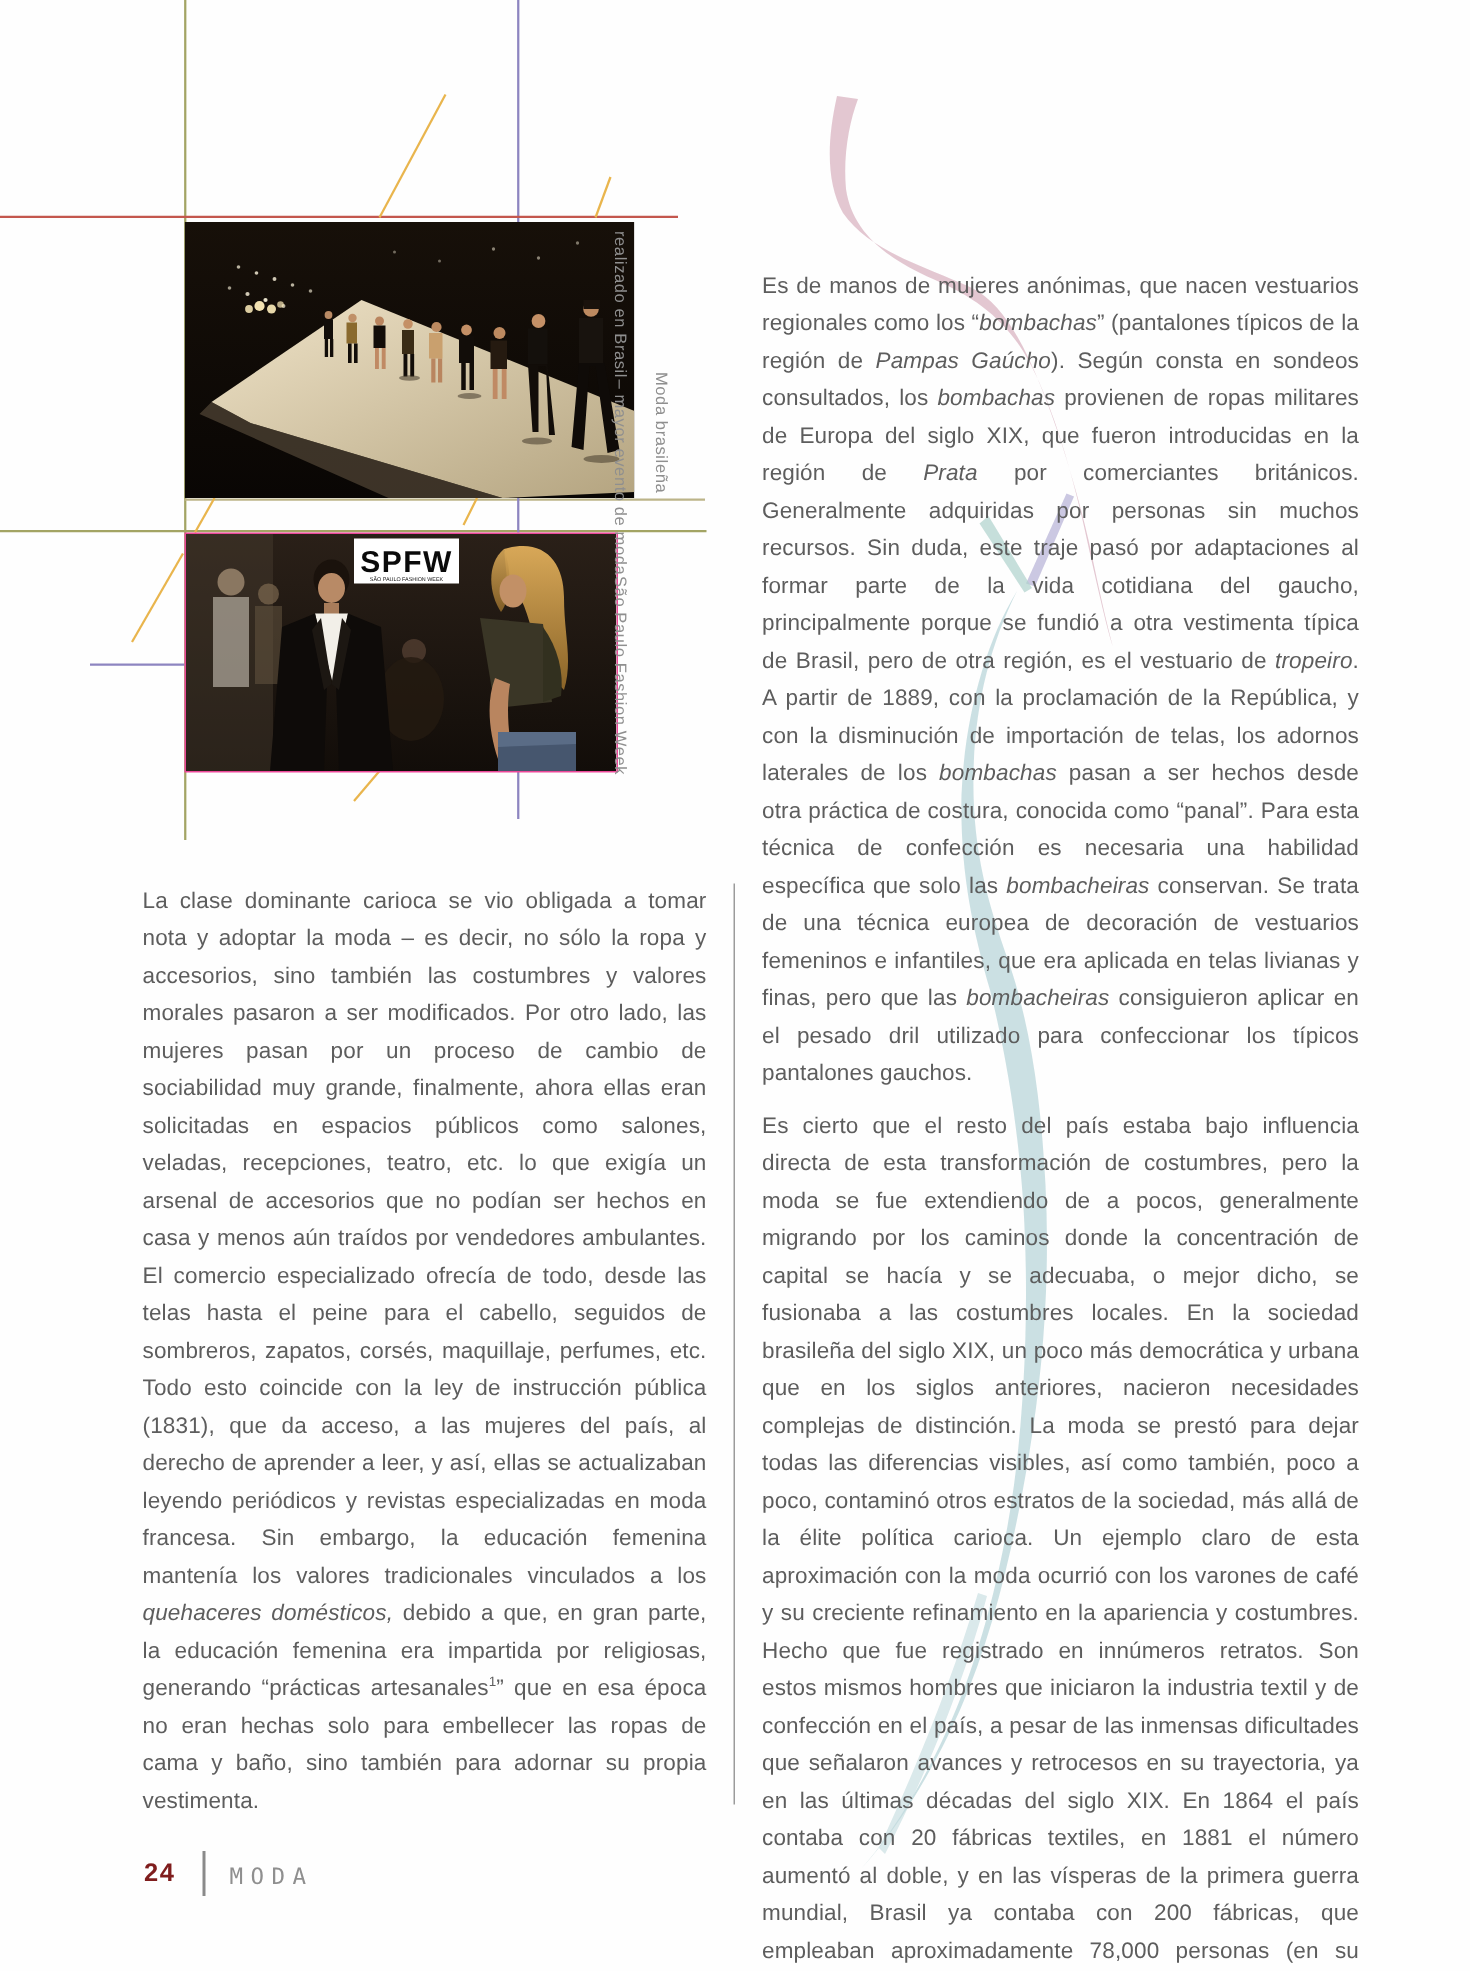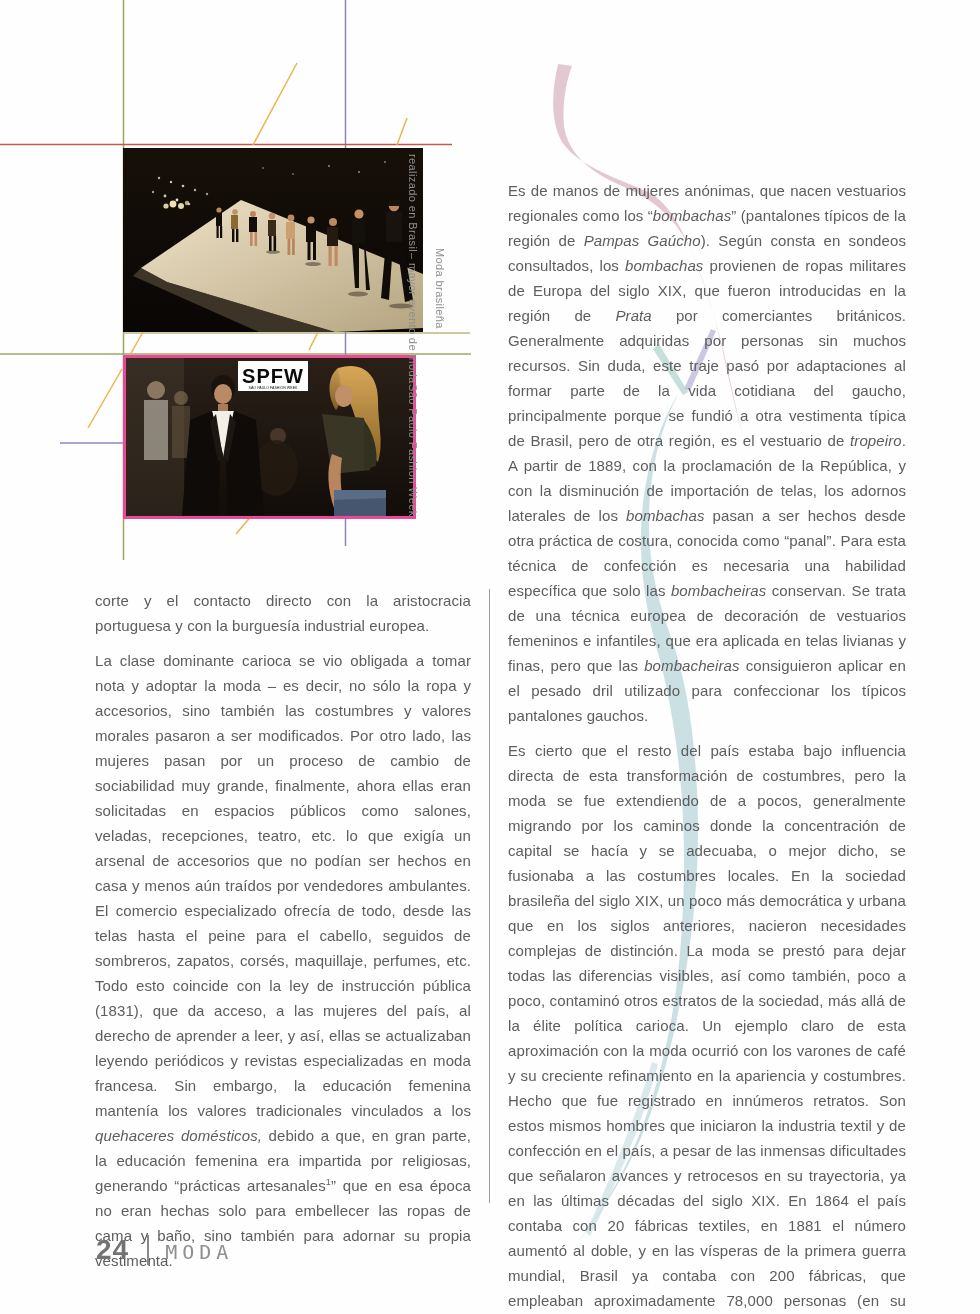--- a/index.html
+++ b/index.html
@@ -6,38 +6,38 @@
     --olive:#a3a464; --purple:#8d85c0; --red:#c4574e; --yellow:#e9b54d;
     --pink:#dcb9c6; --teal:#c2dade; --text:#5d5d5d; --caption:#8f8f8f;
   }
   html,body{margin:0;padding:0;}
   body{width:980px;height:1314px;background:#fefefe;position:relative;overflow:hidden;
        font-family:"Liberation Sans",sans-serif;}
   .page{position:absolute;inset:0;width:980px;height:1314px;}
   svg.decor{position:absolute;left:0;top:0;z-index:0;}
   .photo{position:absolute;z-index:2;overflow:hidden;}
   .photo1{left:123px;top:148px;width:300px;height:184px;border-bottom:none;}
-  .photo2{left:123px;top:355px;width:287px;height:158px;border:3px solid #ec4899;}
+  .photo2{left:123px;top:355px;width:287px;height:158px;border:1px solid #ec4899;}
   .vcaption{position:absolute;z-index:2;writing-mode:vertical-rl;color:var(--caption);
             font-size:11px;letter-spacing:.4px;line-height:12px;white-space:nowrap;}
   .cap1{left:434px;top:248px;height:140px;}
   .cap2{left:407px;top:395px;height:122px;display:flex;flex-direction:row-reverse;gap:1px;}
   .cap2 div{writing-mode:vertical-rl;}
   .col{position:absolute;z-index:3;color:var(--text);font-size:15px;line-height:25px;
        text-align:justify;letter-spacing:.1px;}
   .col p{margin:0 0 10px 0;}
   .col .it{font-style:italic;}
   .col sup{font-size:9px;line-height:0;}
   .leftcol{left:95px;top:588px;width:376px;}
   .rightcol{left:508px;top:136px;width:398px;margin-top:42px;}
   .divider{position:absolute;z-index:1;left:489px;top:589px;width:1px;height:614px;background:#9b9b9b;}
   .footer{position:absolute;z-index:3;left:96px;top:1234px;display:flex;align-items:center;}
-  .pagenum{font-size:28px;font-weight:bold;color:#737373;letter-spacing:1px;}
+  .pagenum{font-size:17px;font-weight:bold;color:#7f1d1d;letter-spacing:1px;}
   .footbar{width:2px;height:30px;background:#8a8a8a;margin:0 16px 0 18px;}
-  .section{font-family:"DejaVu Sans Mono","Liberation Mono",monospace;font-size:20px;
+  .section{font-family:"DejaVu Sans Mono","Liberation Mono",monospace;font-size:15px;
            letter-spacing:5px;color:#8f8f8f;padding-top:4px;}
 </style>
 </head>
 <body>
 
 <div class="page">
 
   <svg class="decor" width="980" height="1314" viewBox="0 0 980 1314">
 
     <path d="M558,64
@@ -225,21 +225,20 @@
   </div>
   <div class="vcaption cap2" id="cap2">
       <div>São Paulo Fashion Week</div>
       <div>– mayor evento de moda</div>
       <div>realizado en Brasil</div>
     </div>
 
   <div class="divider"></div>
 
   <div class="col leftcol" id="left-col">
-      <p><span>corte y el contacto directo con la aristocracia portuguesa y con la burguesía industrial europea.</span></p>
       <p><span>La clase dominante carioca se vio obligada a tomar nota y adoptar la moda – es decir, no sólo la ropa y accesorios, sino también las costumbres y valores morales pasaron a ser modificados. Por otro lado, las mujeres pasan por un proceso de cambio de sociabilidad muy grande, finalmente, ahora ellas eran solicitadas en espacios públicos como salones, veladas, recepciones, teatro, etc. lo que exigía un arsenal de accesorios que no podían ser hechos en casa y menos aún traídos por vendedores ambulantes. El comercio especializado ofrecía de todo, desde las telas hasta el peine para el cabello, seguidos de sombreros, zapatos, corsés, maquillaje, perfumes, etc. Todo esto coincide con la ley de instrucción pública (1831), que da acceso, a las mujeres del país, al derecho de aprender a leer, y así, ellas se actualizaban leyendo periódicos y revistas especializadas en moda francesa. Sin embargo, la educación femenina mantenía los valores tradicionales vinculados a los </span><span class="it">quehaceres domésticos,</span><span> debido a que, en gran parte, la educación femenina era impartida por religiosas, generando “prácticas artesanales</span><sup>1</sup><span>” que en esa época no eran hechas solo para embellecer las ropas de cama y baño, sino también para adornar su propia vestimenta.</span></p>
     </div>
   <div class="col rightcol" id="right-col">
       <p><span>Es de manos de mujeres anónimas, que nacen vestuarios regionales como los “</span><span class="it">bombachas</span><span>” (pantalones típicos de la región de </span><span class="it">Pampas Gaúcho</span><span>). Según consta en sondeos consultados, los </span><span class="it">bombachas</span><span> provienen de ropas militares de Europa del siglo XIX, que fueron introducidas en la región de </span><span class="it">Prata</span><span> por comerciantes británicos. Generalmente adquiridas por personas sin muchos recursos. Sin duda, este traje pasó por adaptaciones al formar parte de la vida cotidiana del gaucho, principalmente porque se fundió a otra vestimenta típica de Brasil, pero de otra región, es el vestuario de </span><span class="it">tropeiro</span><span>. A partir de 1889, con la proclamación de la República, y con la disminución de importación de telas, los adornos laterales de los </span><span class="it">bombachas</span><span> pasan a ser hechos desde otra práctica de costura, conocida como “panal”. Para esta técnica de confección es necesaria una habilidad específica que solo las </span><span class="it">bombacheiras</span><span> conservan. Se trata de una técnica europea de decoración de vestuarios femeninos e infantiles, que era aplicada en telas livianas y finas, pero que las </span><span class="it">bombacheiras</span><span> consiguieron aplicar en el pesado dril utilizado para confeccionar los típicos pantalones gauchos.</span></p>
       <p><span>Es cierto que el resto del país estaba bajo influencia directa de esta transformación de costumbres, pero la moda se fue extendiendo de a pocos, generalmente migrando por los caminos donde la concentración de capital se hacía y se adecuaba, o mejor dicho, se fusionaba a las costumbres locales. En la sociedad brasileña del siglo XIX, un poco más democrática y urbana que en los siglos anteriores, nacieron necesidades complejas de distinción. La moda se prestó para dejar todas las diferencias visibles, así como también, poco a poco, contaminó otros estratos de la sociedad, más allá de la élite política carioca. Un ejemplo claro de esta aproximación con la moda ocurrió con los varones de café y su creciente refinamiento en la apariencia y costumbres. Hecho que fue registrado en innúmeros retratos. Son estos mismos hombres que iniciaron la industria textil y de confección en el país, a pesar de las inmensas dificultades que señalaron avances y retrocesos en su trayectoria, ya en las últimas décadas del siglo XIX. En 1864 el país contaba con 20 fábricas textiles, en 1881 el número aumentó al doble, y en las vísperas de la primera guerra mundial, Brasil ya contaba con 200 fábricas, que empleaban aproximadamente 78,000 personas (en su gran mayoría, mujeres).</span></p>
     </div>
 
   <div class="footer">
     <span class="pagenum">24</span>
     <span class="footbar"></span>

